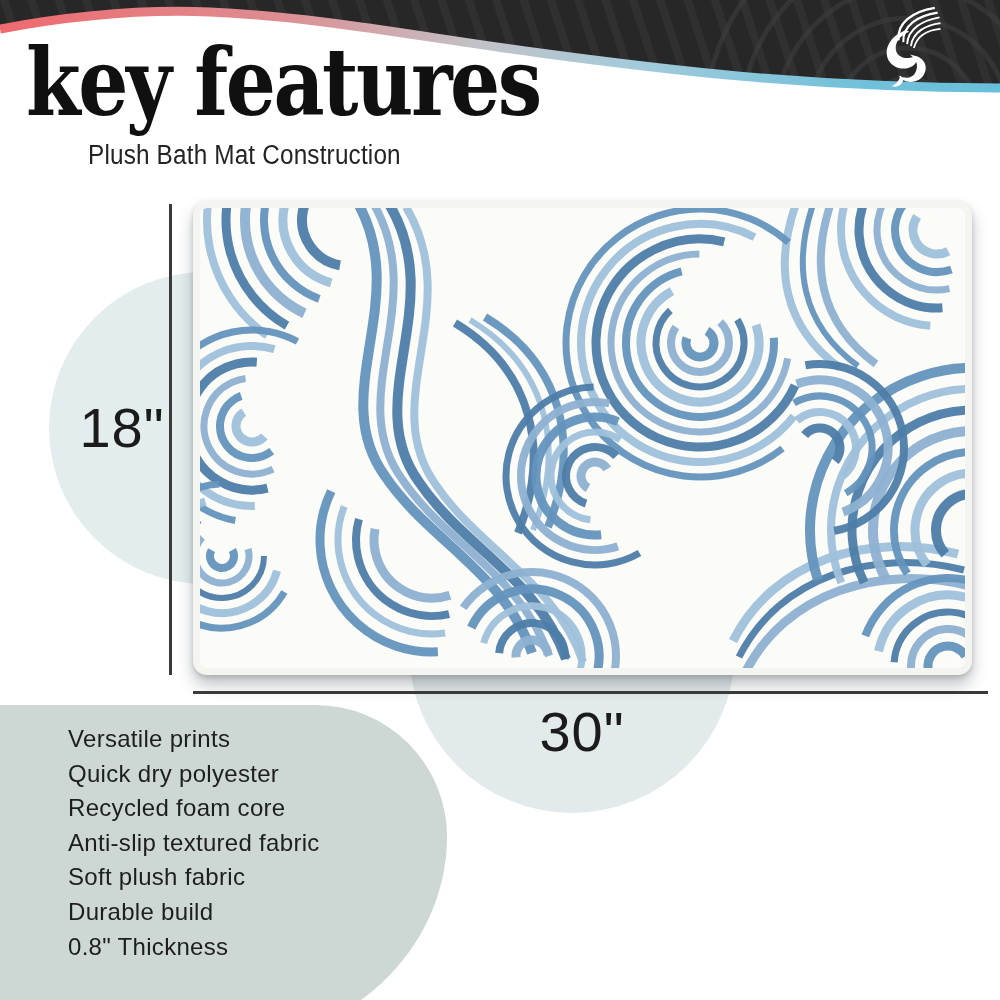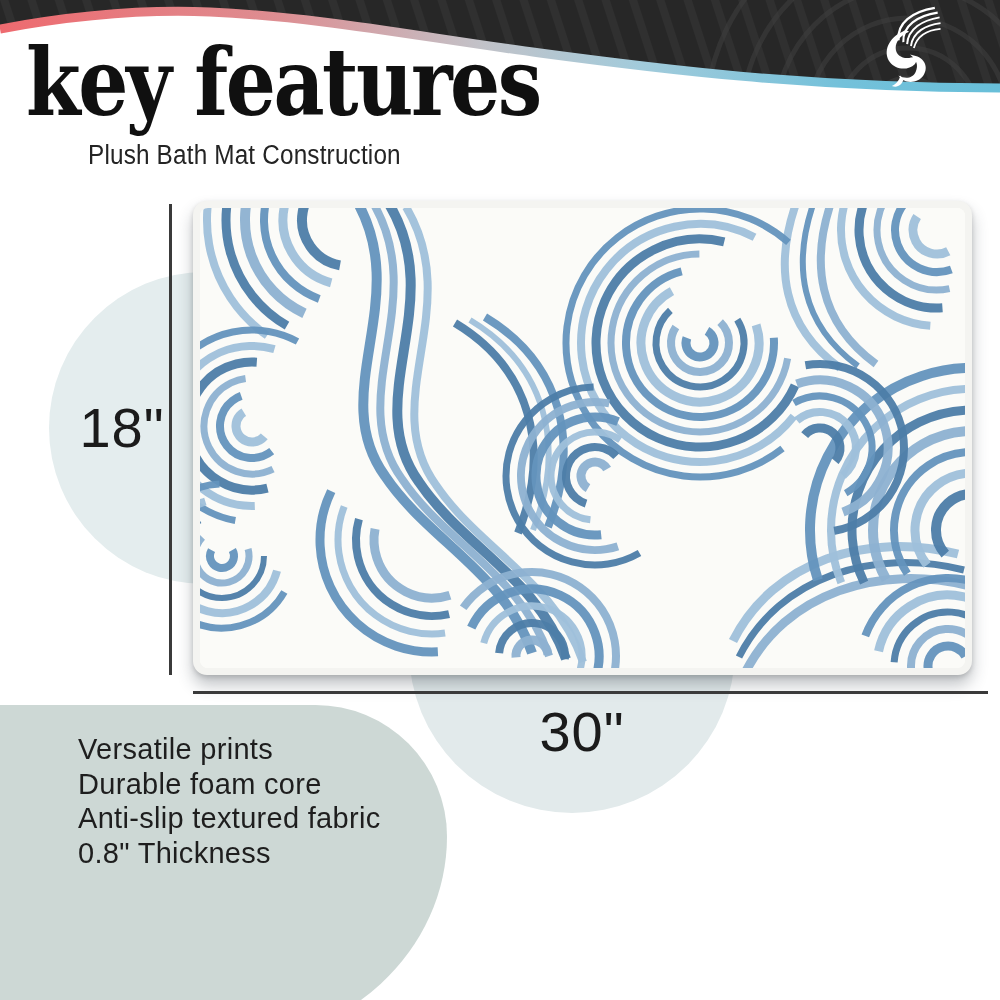--- a/index.html
+++ b/index.html
@@ -44,22 +44,22 @@
   .dim-line-v{left:169px;top:204px;width:3px;height:471px;}
   .dim-line-h{left:193px;top:691px;width:795px;height:3px;}
   .dim-label{
     position:absolute;color:#1b1b1b;font-size:56px;line-height:60px;
     letter-spacing:1px;text-align:center;white-space:nowrap;
   }
   .dim-label-h{left:62px;top:398px;width:120px;}
   .dim-label-w{left:502px;top:702px;width:160px;}
   
   .features{
-    position:absolute;left:64px;top:718px;margin:14px;padding:0;list-style:none;
-    font-size:29px;line-height:34.6px;color:#1e1e1e;letter-spacing:.3px;
+    position:absolute;left:64px;top:718px;margin:4px;padding:0;list-style:none;
+    font-size:24px;line-height:34.6px;color:#1e1e1e;letter-spacing:.3px;
   }
 </style>
 </head>
 <body>
 
 <div class="circle circle-left"></div>
 <div class="circle circle-bottom"></div>
 <div class="blob"></div>
 
 <svg class="header-svg" viewBox="0 0 1000 150">
@@ -195,16 +195,19 @@
   </div>
 </div>
 
 <div class="dim-line dim-line-v"></div>
 <div class="dim-line dim-line-h"></div>
 <div class="dim-label dim-label-h">18"</div>
 <div class="dim-label dim-label-w">30"</div>
 
 <ul class="features">
   <li>Versatile prints</li>
-  <li>Durable foam core</li>
+  <li>Quick dry polyester</li>
+  <li>Recycled foam core</li>
   <li>Anti-slip textured fabric</li>
+  <li>Soft plush fabric</li>
+  <li>Durable build</li>
   <li>0.8" Thickness</li>
 </ul>
 
 </body></html>

